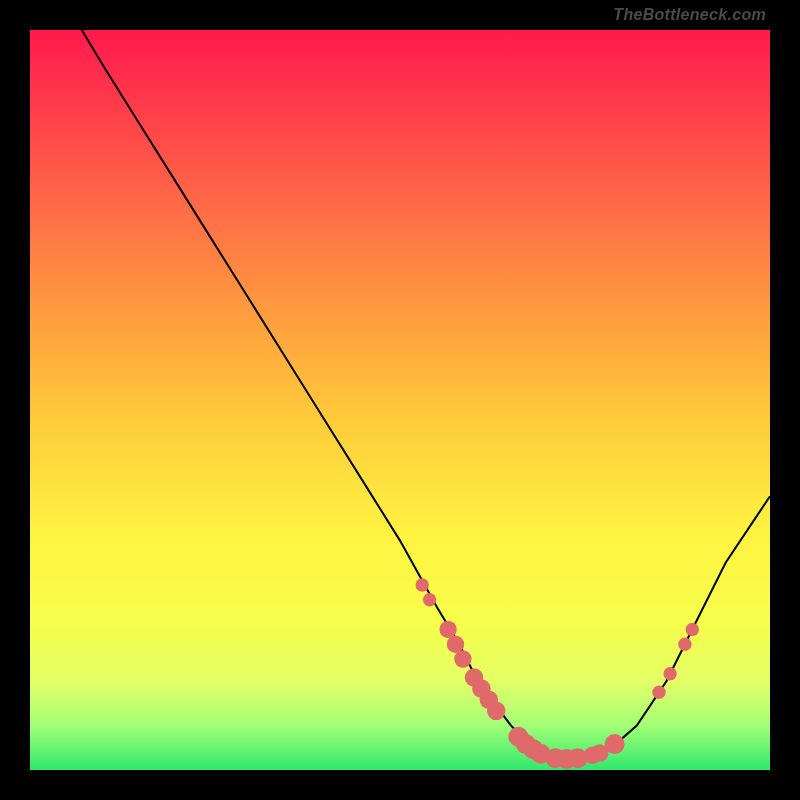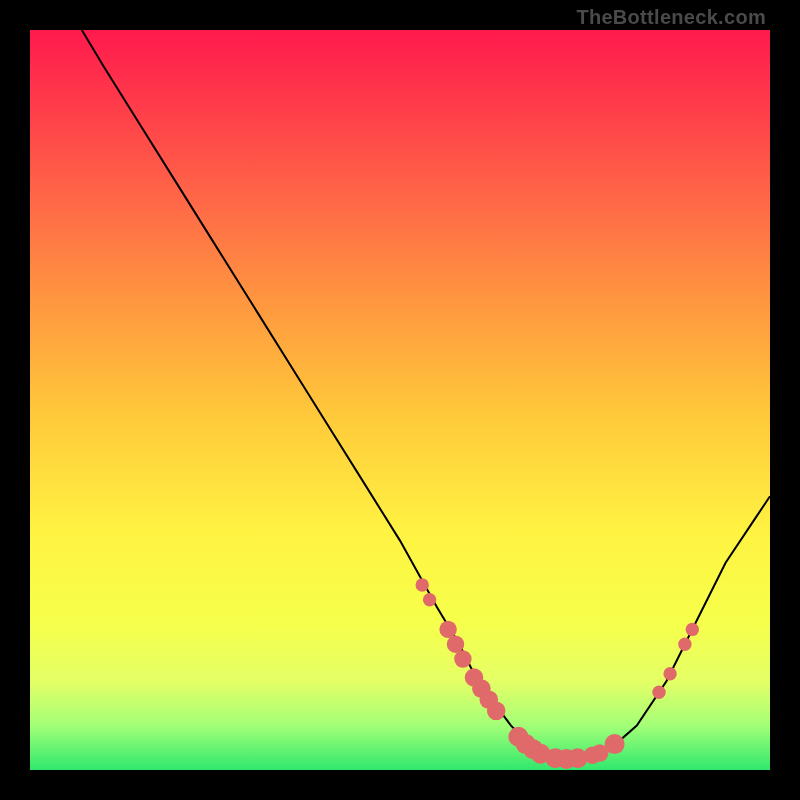--- a/index.html
+++ b/index.html
@@ -27,23 +27,24 @@
       #f6ff4b 80%,
       #e4ff66 88%,
       #a3ff77 94%,
       #30e86d 100%);
   }
   .attribution {
     position: absolute;
     top: 6px;
     right: 34px;
     color: #4a4a4a;
-    font-size: 20px;
+    font-size: 16px;
     font-weight: 600;
     letter-spacing: 0.3px;
+    font-style: italic;
   }
   svg.plot {
     position: absolute;
     left: 30px;
     top: 30px;
     width: 740px;
     height: 740px;
     overflow: visible;
   }
   .curve {

